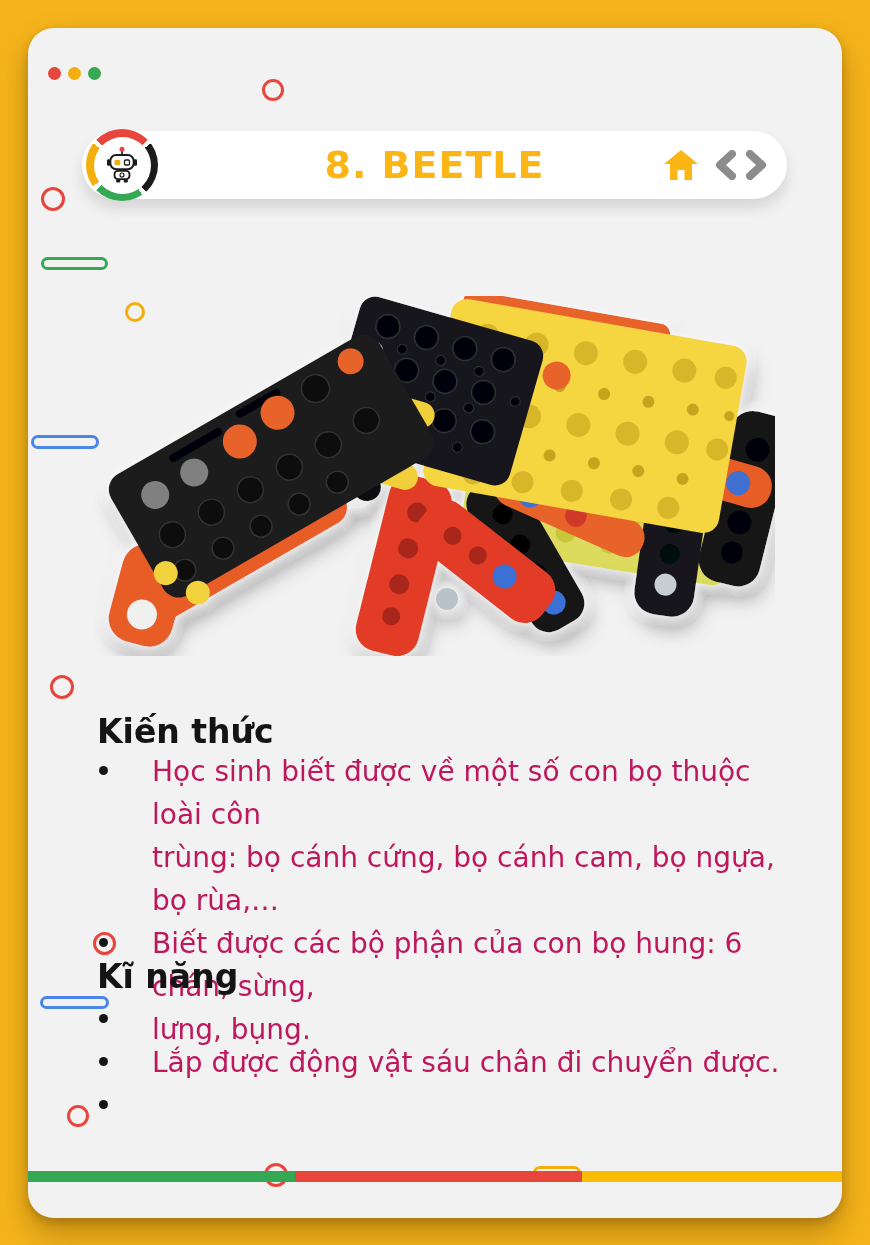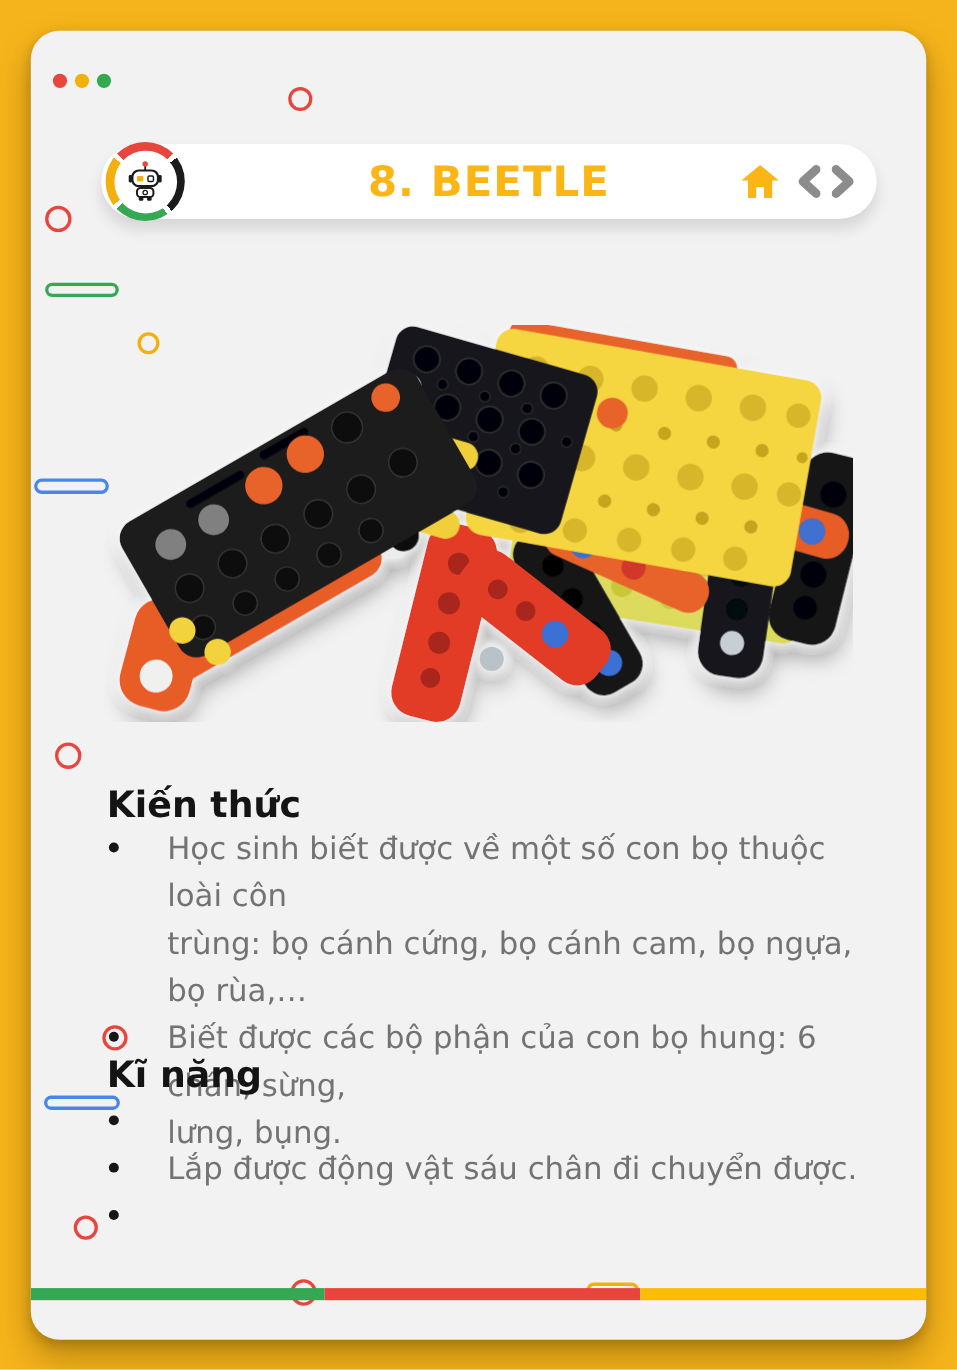--- a/index.html
+++ b/index.html
@@ -15,21 +15,21 @@
     box-shadow:0 16px 30px rgba(100,65,0,.38),0 4px 10px rgba(0,0,0,.18);
   }
   
   .dots{position:absolute;left:20px;top:39px;display:flex;gap:7px;}
   .dot{width:13px;height:13px;border-radius:50%;}
   
   .ring{position:absolute;border-radius:50%;border:3px solid #E8453C;background:transparent;}
   .stick{position:absolute;border-radius:7px;border:3px solid;background:transparent;}
   
   .header{
-    position:absolute;left:64px;top:103px;width:705px;height:68px;
+    position:absolute;left:54px;top:103px;width:705px;height:68px;
     background:#ffffff;border-radius:34px;
     box-shadow:0 9px 14px rgba(0,0,0,.12);
   }
   .logo{
     position:absolute;left:4px;top:-2px;width:72px;height:72px;border-radius:50%;
     background:conic-gradient(from 0deg,
       #E8453C 0 45deg,#fff 45deg 53deg,
       #1b1b1b 53deg 138deg,#fff 138deg 146deg,
       #34A853 146deg 226deg,#fff 226deg 234deg,
       #F3AF0B 234deg 307deg,#fff 307deg 315deg,#E8453C 315deg 360deg);
@@ -48,21 +48,21 @@
   
   .section{position:absolute;left:69px;width:710px;}
   .sec-knowledge{top:686px;}
   .sec-skills{top:931px;}
   .sec-h{font-size:33px;line-height:36px;font-weight:bold;color:#141414;margin:0 0 0 0;}
   .sec-knowledge .sec-h{margin-bottom:0px;}
   .b-row{display:flex;align-items:flex-start;}
   .b-marker{flex:0 0 55px;position:relative;height:43px;}
   .b-dot{position:absolute;left:2px;top:16px;width:9px;height:9px;border-radius:50%;background:#161616;}
   .b-ring{position:absolute;left:-4px;top:10px;width:17px;height:17px;border-radius:50%;border:3px solid #E8453C;}
-  .b-text{font-size:28px;line-height:43px;color:#737373;white-space:pre-line;}
+  .b-text{font-size:28px;line-height:43px;color:#be185d;white-space:pre-line;}
   
   .bar{position:absolute;left:0;right:0;top:1143px;height:11px;display:flex;z-index:3;}
   .bar .seg{height:100%;}
   .seg-1{width:267px;}
   .seg-2{width:287px;}
   .seg-3{flex:1;}
   .deco-under-bar{z-index:2;}
 </style>
 </head>
 <body>

